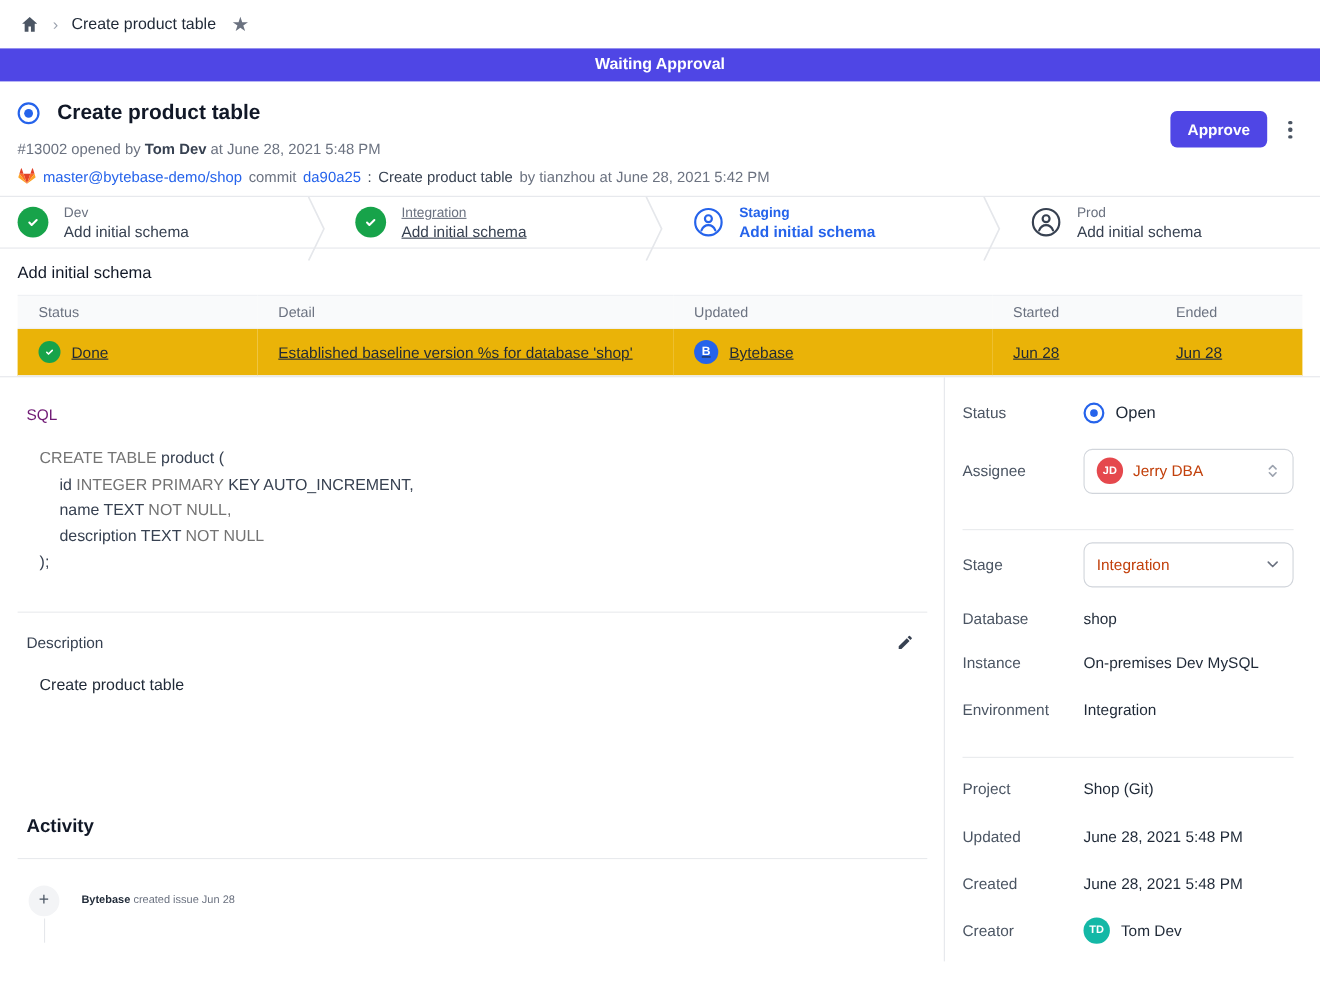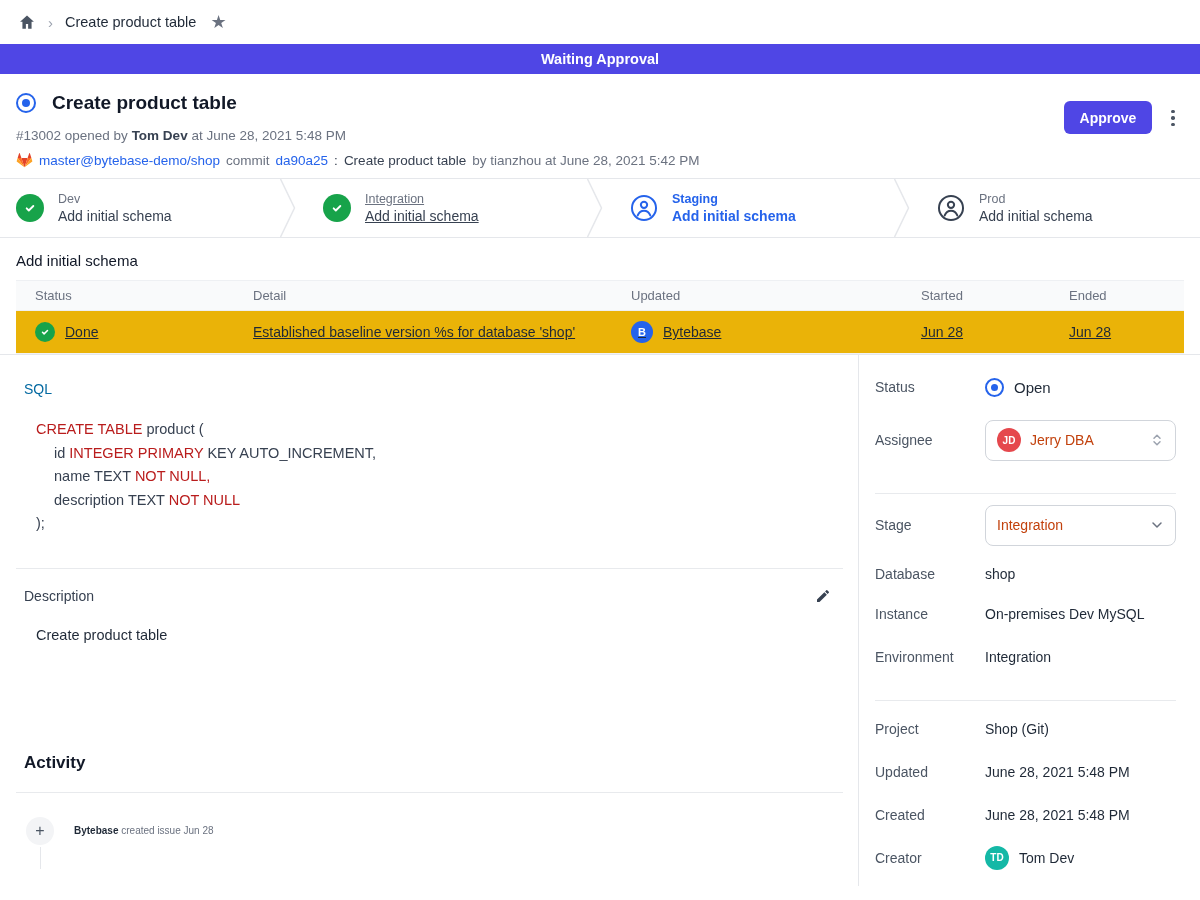--- a/index.html
+++ b/index.html
@@ -30,21 +30,21 @@
   .commit-row .lnk { color:#2563eb; text-decoration:none; cursor:pointer; }
   .commit-row .dark { color:#374151; }
   .gitlab-ic { width:17px; height:17px; display:inline-flex; }
   .approve-btn { position:absolute; top:27px; right:48px; width:88px; height:33px; background:#4f46e5; color:#fff;
     border:none; border-radius:6px; font-size:14px; font-weight:600; cursor:pointer; font-family:inherit; }
   .kebab { position:absolute; top:31px; right:22px; width:10px; height:26px; display:flex; flex-direction:column;
     align-items:center; justify-content:center; gap:3px; cursor:pointer; }
   .kebab i { width:3.5px; height:3.5px; border-radius:50%; background:#4b5563; }
 
   
-  .pipeline { height:60px; border-top:1px solid #e5e7eb; border-bottom:1px solid #e5e7eb; display:flex; align-items:stretch; }
+  .pipeline { height:48px; border-top:1px solid #e5e7eb; border-bottom:1px solid #e5e7eb; display:flex; align-items:stretch; }
   .stage { flex:1 1 0; display:flex; align-items:center; gap:14px; padding-left:26px; cursor:pointer; min-width:0; }
   .stage:first-child { padding-left:16px; }
   .st-ic { width:28px; height:28px; flex:0 0 auto; }
   .check-circle { width:28px; height:28px; border-radius:50%; background:#17a34a; display:flex; align-items:center; justify-content:center; }
   .check-circle svg { width:16px; height:16px; }
   .person-ic { width:28px; height:28px; }
   .st-env { font-size:12.5px; color:#6b7280; line-height:16px; }
   .st-task { font-size:14px; color:#374151; line-height:19px; }
   .u { text-decoration:underline; }
   .stage.active .st-env, .stage.active .st-task { color:#2563eb; font-weight:700; }
@@ -64,24 +64,24 @@
   .cell-invoker { display:flex; align-items:center; gap:10px; height:42px; }
   .avatar { border-radius:50%; color:#fff; display:inline-flex; align-items:center; justify-content:center; font-weight:700; }
   .av-b { width:22px; height:22px; background:#2563eb; font-size:11px; }
 
   
   .split { display:flex; border-top:1px solid #e5e7eb; height:532px; }
   .left { width:858px; padding:0 15px 0 16px; }
   .right { width:342px; border-left:1px solid #e5e7eb; padding:12px 24px 0 16px; }
 
   
-  .sql-label { margin:26px 0 0 8px; font-size:14px; color:#0369a1; }
+  .sql-label { margin:26px 0 0 8px; font-size:14px; color:#701a75; }
   .sql-code { margin:21px 0 0 20px; font-size:14.5px; line-height:23.5px; color:#374151; }
   .sql-line.ind { padding-left:18px; }
-  .kw { color:#b91c1c; }
+  .kw { color:#737373; }
   .divider { border:none; border-top:1px solid #e8eaed; margin:0; }
   .div-desc { margin-top:32px; }
   .desc-row { margin:19px 0 0 8px; display:flex; align-items:center; }
   .desc-label { font-size:14px; color:#374151; }
   .pencil { margin-left:auto; margin-right:12px; width:16px; height:16px; cursor:pointer; }
   .desc-content { margin:23px 0 0 20px; font-size:14.5px; color:#1f2937; }
   .activity-h { margin:110px 0 0 8px; font-size:17px; font-weight:700; color:#111827; }
   .div-act { margin-top:19px; }
   .act-item { margin:24px 0 0 10px; display:flex; align-items:center; gap:20px; position:relative; }
   .plus-circle { width:28px; height:28px; border-radius:50%; background:#f3f4f6; color:#4b5563; display:flex;

